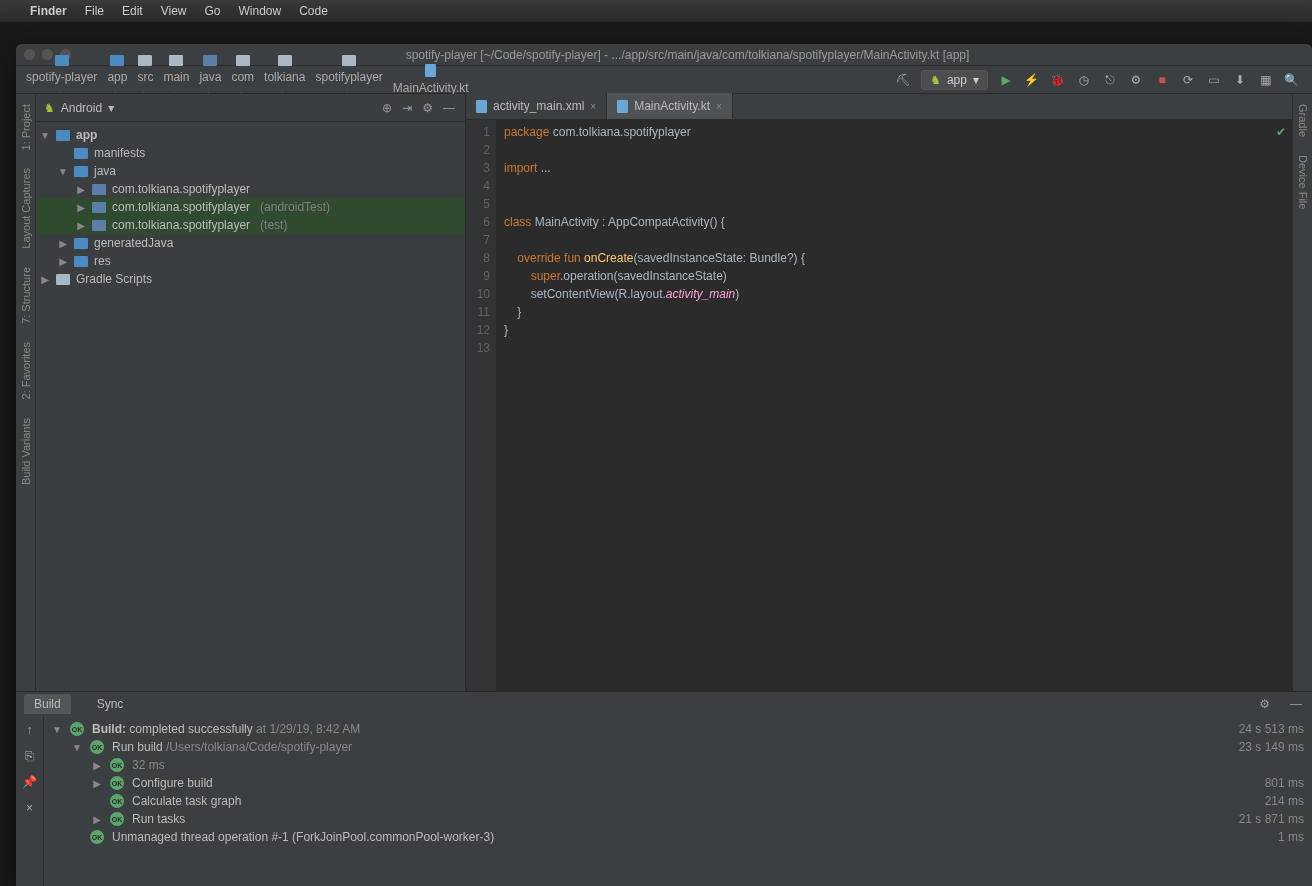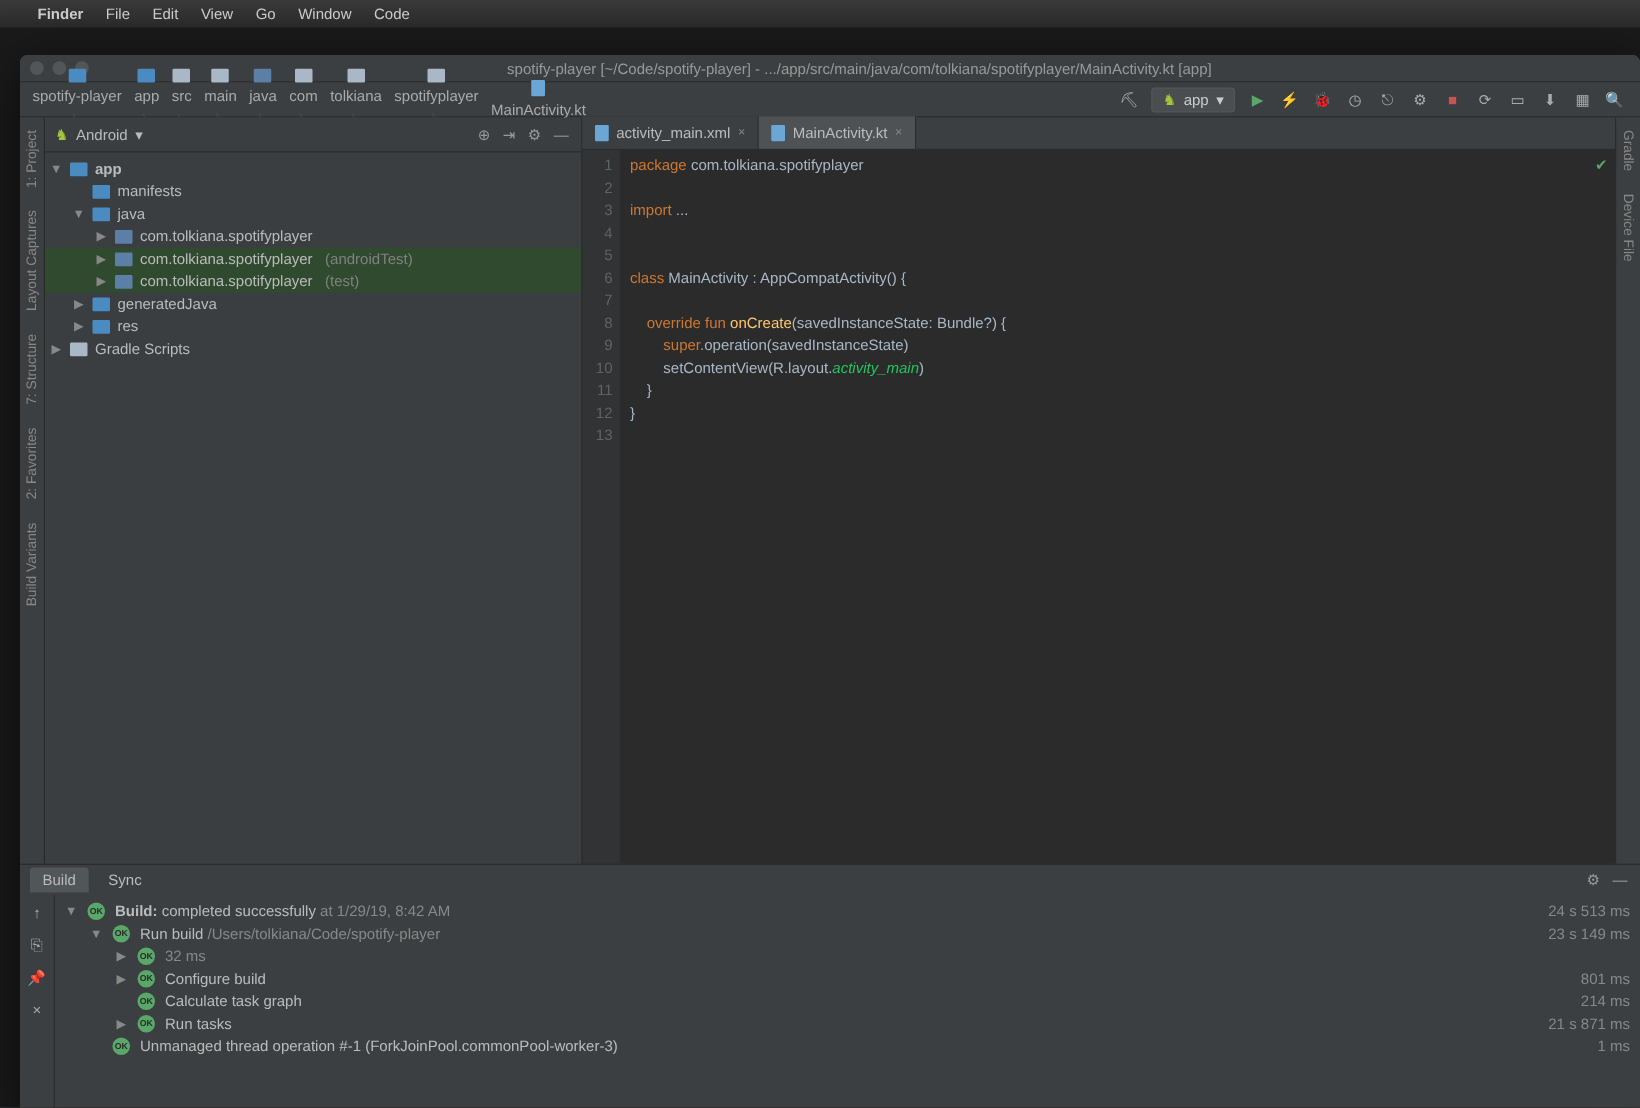--- a/index.html
+++ b/index.html
@@ -48,24 +48,24 @@
 .tab { display: flex; align-items: center; gap: 6px; padding: 4px 10px; background: #3c3f41; color: #bbb; border-right: 1px solid #2b2b2b; cursor: pointer; height: 26px; }
 .tab.active { background: #4e5254; }
 .tab .x { color: #888; font-size: 10px; }
 .editor { flex: 1; display: flex; background: #2b2b2b; font-family: 'Menlo', 'Consolas', monospace; font-size: 13px; line-height: 1.4; }
 .gutter { width: 30px; background: #313335; color: #606366; text-align: right; padding: 4px 6px 0 0; }
 .gutter div { height: 18px; }
 .code { flex: 1; padding: 4px 8px 0 8px; position: relative; }
 .code .line { height: 18px; white-space: pre; color: #a9b7c6; }
 .kw { color: #cc7832; }
 .fn { color: #ffc66d; }
-.italic-ref { color: #22c55e; font-style: italic; margin-top: 16px; }
+.italic-ref { color: #f9a8d4; font-style: italic; margin-top: 16px; }
 .check { position: absolute; top: 4px; right: 6px; color: #59a869; }
 .bottom { border-top: 1px solid #2b2b2b; background: #3c3f41; display: flex; flex-direction: column; }
-.bottom-tabs { height: 24px; display: flex; align-items: center; padding: 0 8px; gap: 6px; }
+.bottom-tabs { height: 24px; display: flex; align-items: center; padding: 0 8px; gap: 16px; }
 .btab { padding: 3px 10px; color: #bbb; cursor: pointer; }
 .btab.active { background: #515658; border-radius: 3px 3px 0 0; }
 .bottom-tabs .spacer { flex: 1; }
 .build-body { display: flex; height: 170px; }
 .build-rail { width: 28px; background: #3c3f41; display: flex; flex-direction: column; align-items: center; gap: 10px; padding-top: 6px; border-right: 1px solid #2b2b2b; }
 .build-tree { flex: 1; overflow: auto; padding: 4px 0; }
 .brow { display: flex; align-items: center; gap: 8px; padding: 2px 8px; color: #bbb; }
 .ok-badge { width: 14px; height: 14px; border-radius: 50%; background: #59a869; display: inline-flex; align-items: center; justify-content: center; color: #2b2b2b; font-size: 8px; font-weight: 700; }
 .ok-badge::after { content: 'OK'; font-size: 7px; }
 .brow .tw { width: 10px; }

